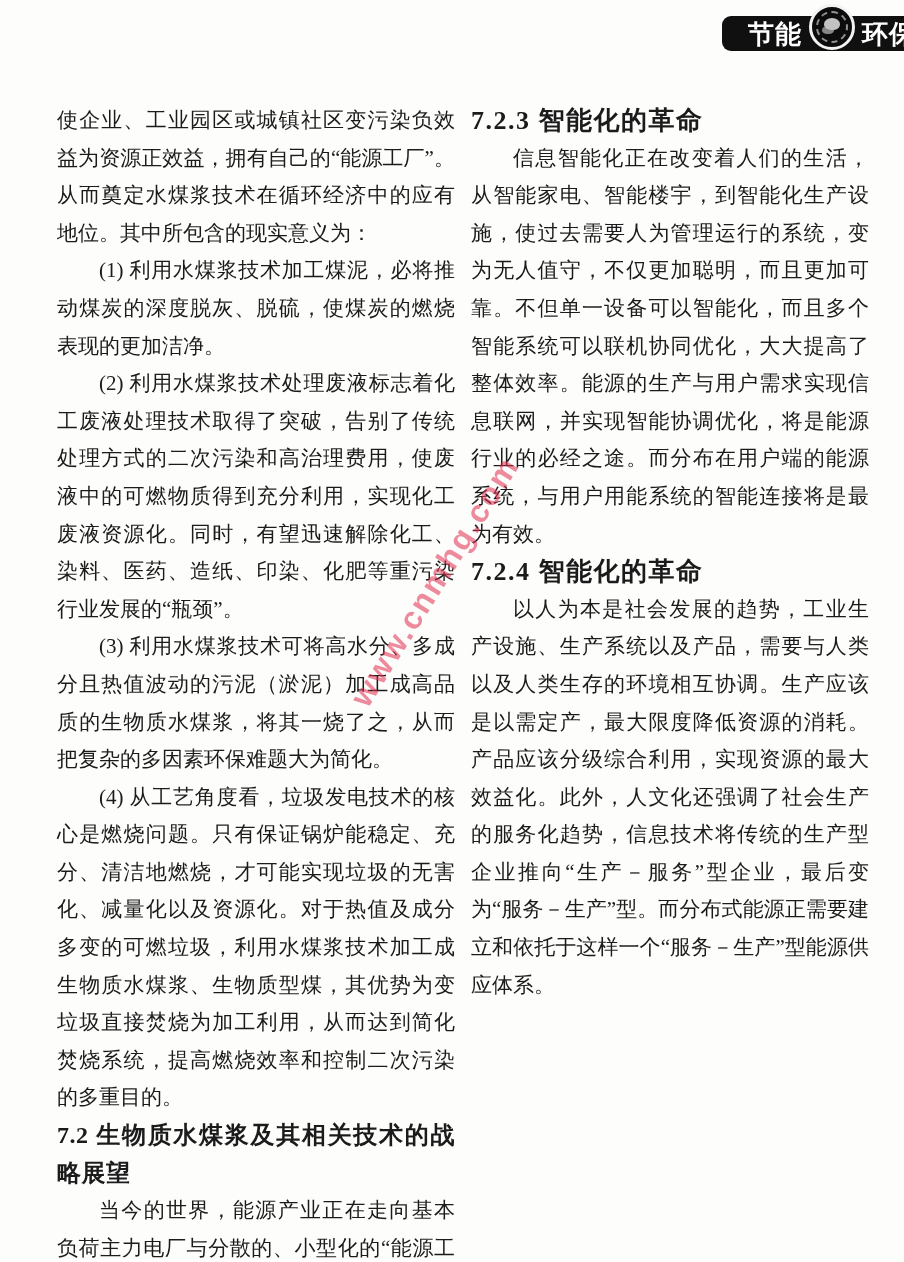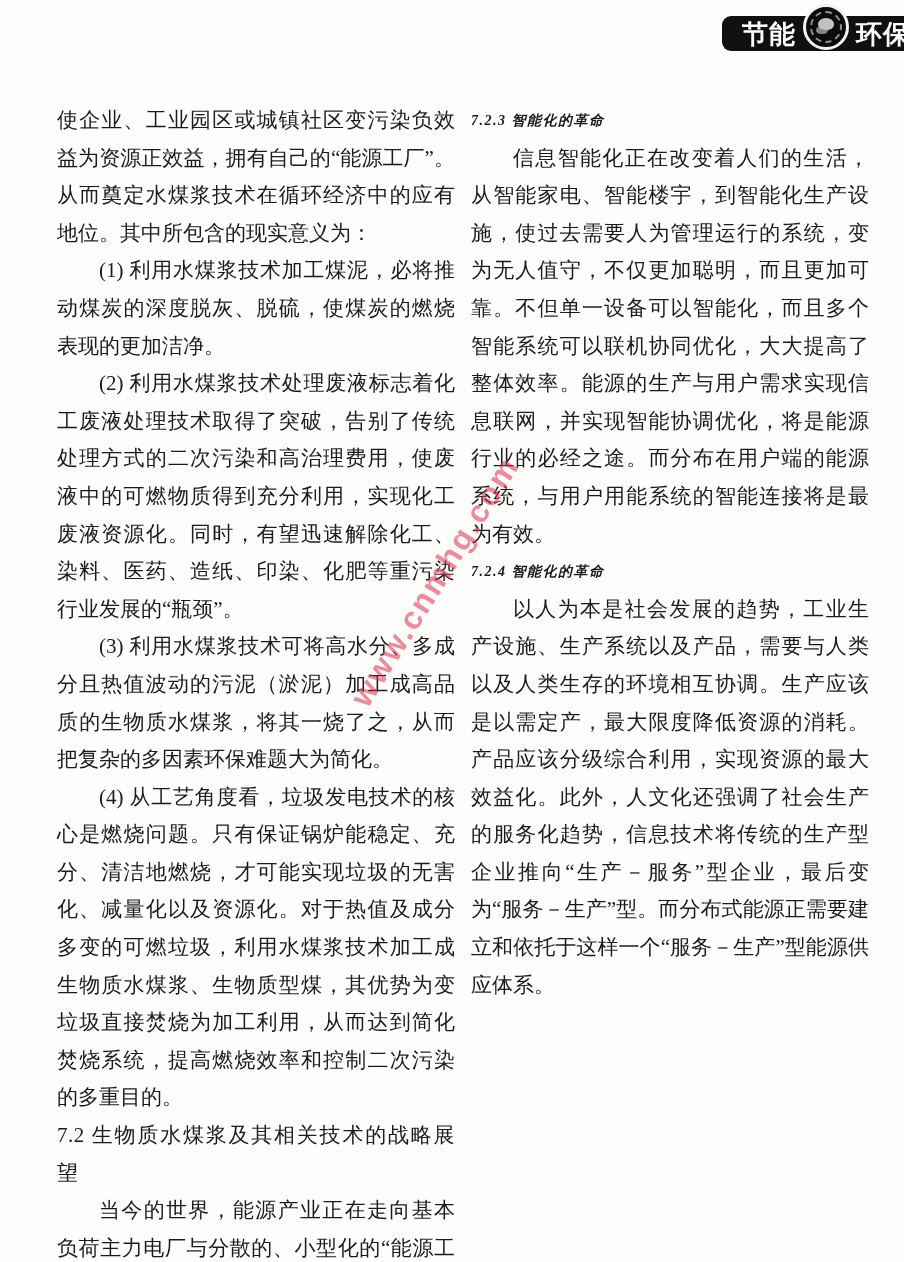--- a/index.html
+++ b/index.html
@@ -18,21 +18,21 @@
   .logo {
     position: absolute;
     top: 16px;
     left: 722px;
     right: 0;
     height: 35px;
     background: #101010;
     border-radius: 9px 0 0 9px;
     display: flex;
     align-items: center;
-    padding-left: 20px;
+    padding-left: 26px;
     gap: 7px;
     font-family: "Liberation Sans", "DejaVu Sans", sans-serif;
   }
   .logo-text {
     color: #ffffff;
     font-weight: bold;
     font-size: 26px;
     letter-spacing: 1px;
     line-height: 46px;
     white-space: nowrap;
@@ -77,29 +77,28 @@
   .column {
     width: 398px;
     font-size: 21px;
     line-height: 37.6px;
     text-align: justify;
   }
   .column .block { margin: 0; }
   .block.body-indent { text-indent: 2em; }
   .block.body { text-indent: 0; }
   h2.block.heading {
-    font-size: 21px;
-    font-weight: normal;
+    font-size: 24px;
+    font-weight: bold;
     text-indent: 0;
     letter-spacing: 0.5px;
   }
   h3.block.subheading {
-    font-size: 14px;
+    font-size: 26px;
     font-weight: bold;
-    font-style: italic;
     text-indent: 0;
     letter-spacing: 1.5px;
   }
 
   
   .watermark {
     position: absolute;
     left: 253px;
     top: 563px;
     width: 364px;

